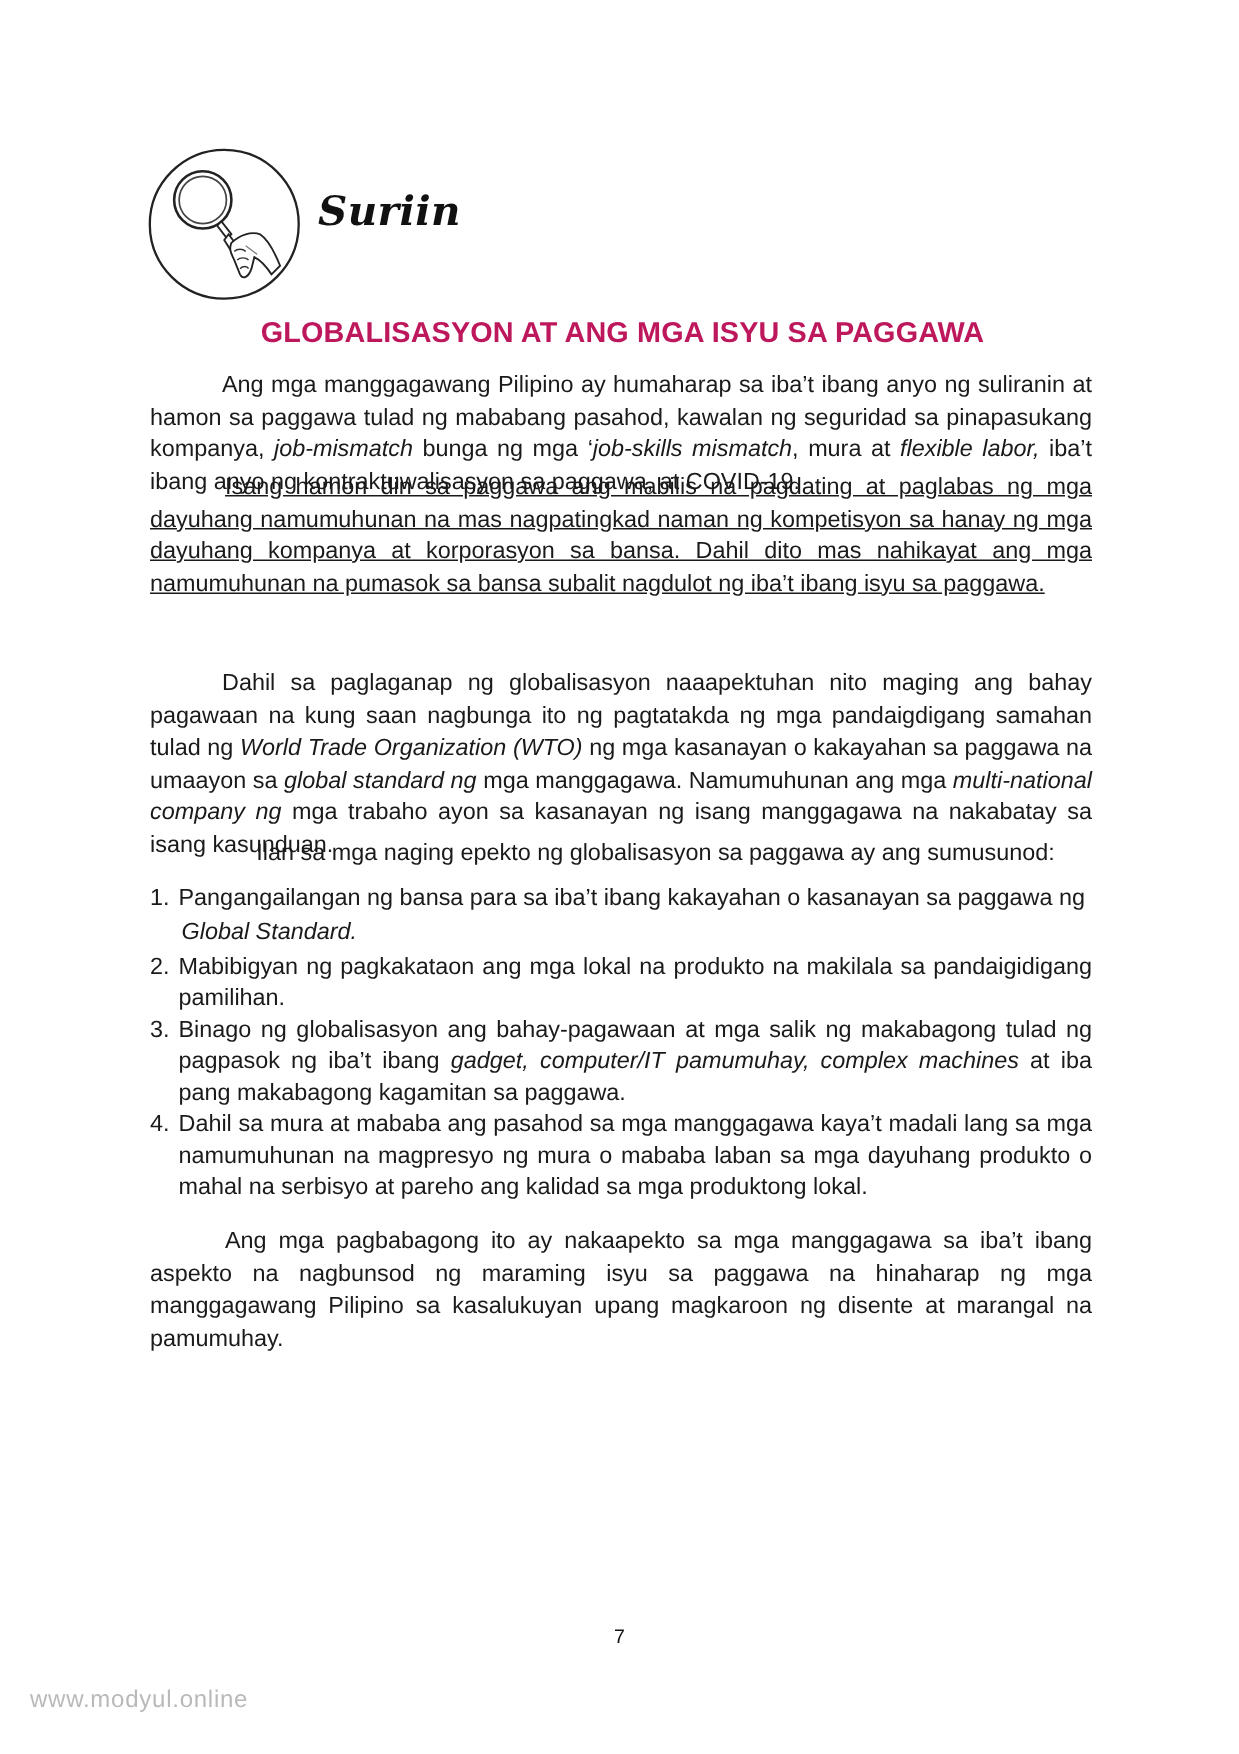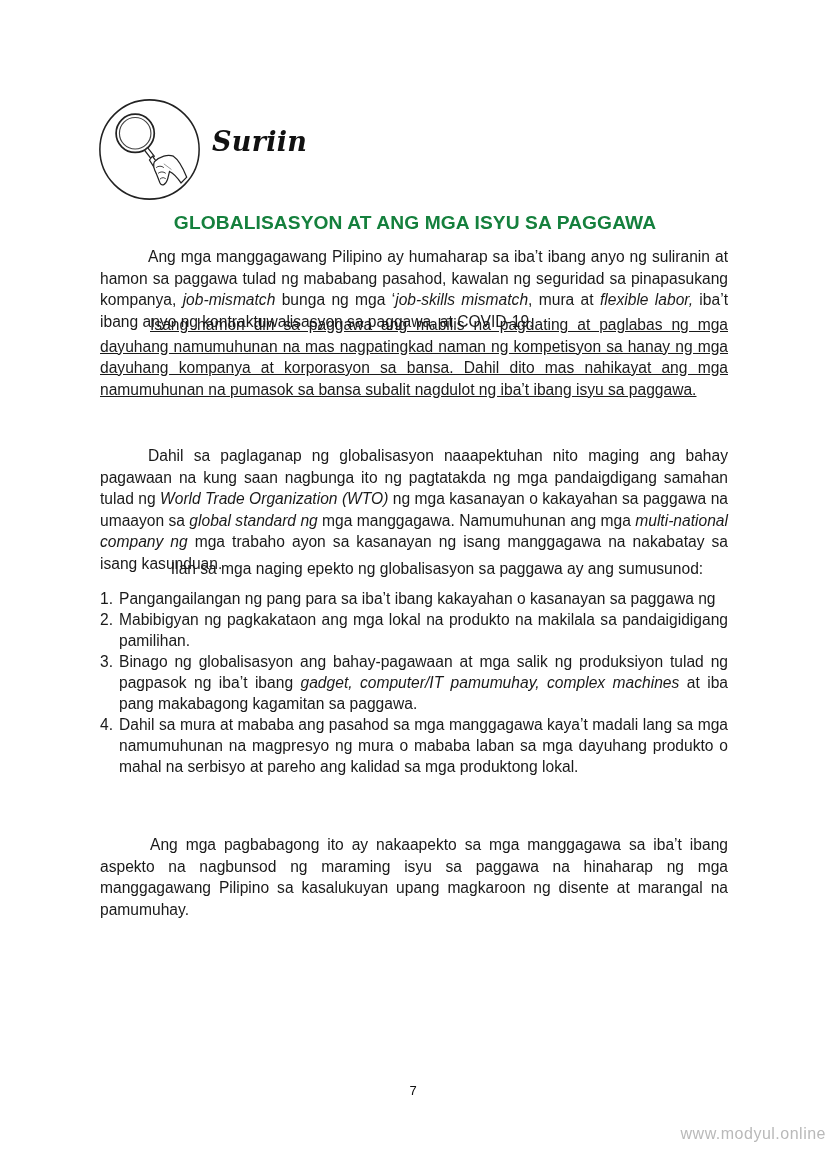--- a/index.html
+++ b/index.html
@@ -26,36 +26,36 @@
     letter-spacing: 0.3px;
   }
   .page-title {
     position: absolute;
     left: 100px; width: 630px;
     top: 212px;
     text-align: center;
     font-weight: bold;
     font-size: 19.2px;
     letter-spacing: 0.1px;
-    color: #15803d;
+    color: #be185d;
   }
   .body-text {
     position: absolute;
     left: 100px;
     width: 628px;
     font-size: 15.6px;
     line-height: 21.5px;
     text-align: justify;
     color: #1a1a1a;
   }
   .p1 { top: 246px; }
   .p2 { top: 314px; text-decoration: underline; }
   .p3 { top: 445px; }
   .p-intro { top: 558px; left: 146px; width: 582px; text-align: center; }
-  .p-final { top: 834px; }
+  .p-final { top: 817px; }
   .indent { display: inline-block; width: 48px; }
   .indent-s { display: inline-block; width: 50px; }
   i { }
 
   .effects-list {
     position: absolute;
     left: 100px;
     width: 628px;
     top: 588px;
     list-style: none;
@@ -80,21 +80,21 @@
     left: 0; width: 826px;
     top: 1083px;
     text-align: center;
     font-size: 13px;
     color: #111;
   }
   .watermark {
     position: absolute;
     left: 0; width: 826px;
     top: 1125px;
-    text-align: right;
+    text-align: left;
     font-size: 16px;
     color: #b9b9b9;
     letter-spacing: 0.5px;
     padding-left: 20px;
   }
 </style>
 </head>
 <body>
 
 <svg class="header-icon" viewBox="0 0 110 110" xmlns="http://www.w3.org/2000/svg">
@@ -121,29 +121,30 @@
 
 <p class="body-text p2"><span class="indent-s"></span><span>Isang hamon din sa paggawa ang mabilis na pagdating at paglabas ng mga dayuhang namumuhunan na mas nagpatingkad naman ng kompetisyon sa hanay ng mga dayuhang kompanya at korporasyon sa bansa. Dahil dito mas nahikayat ang mga namumuhunan na pumasok sa bansa subalit nagdulot ng iba’t ibang isyu sa paggawa.</span></p>
 
 <p class="body-text p3"><span class="indent"></span><span>Dahil sa paglaganap ng globalisasyon naaapektuhan nito maging ang bahay pagawaan na kung saan nagbunga ito ng pagtatakda ng mga pandaigdigang samahan tulad ng </span><i>World Trade Organization (WTO)</i><span> ng mga kasanayan o kakayahan sa paggawa na umaayon sa </span><i>global standard ng</i><span> mga manggagawa. Namumuhunan ang mga </span><i>multi-national company ng</i><span> mga trabaho ayon sa kasanayan ng isang manggagawa na nakabatay sa isang kasunduan.</span></p>
 
 <p class="body-text p-intro">Ilan sa mga naging epekto ng globalisasyon sa paggawa ay ang sumusunod:</p>
 
 <ol class="effects-list">
   <li class="item1">
     <span class="num">1.</span>
-    <span>Pangangailangan ng pang para sa iba’t ibang kakayahan o kasanayan sa paggawa ng</span>
+    <span>Pangangailangan ng bansa para sa iba’t ibang kakayahan o kasanayan sa paggawa ng</span>
+    <i class="line2">Global Standard.</i>
   </li>
   <li>
     <span class="num">2.</span>
     <span>Mabibigyan ng pagkakataon ang mga lokal na produkto na makilala sa pandaigidigang pamilihan.</span>
   </li>
   <li>
     <span class="num">3.</span>
-    <span>Binago ng globalisasyon ang bahay-pagawaan at mga salik ng produksiyon tulad ng pagpasok ng iba’t ibang </span><i>gadget, computer/IT pamumuhay, complex machines</i><span> at iba pang makabagong kagamitan sa paggawa.</span>
+    <span>Binago ng globalisasyon ang bahay-pagawaan at mga salik ng makabagong tulad ng pagpasok ng iba’t ibang </span><i>gadget, computer/IT pamumuhay, complex machines</i><span> at iba pang makabagong kagamitan sa paggawa.</span>
   </li>
   <li>
     <span class="num">4.</span>
     <span>Dahil sa mura at mababa ang pasahod sa mga manggagawa kaya’t madali lang sa mga namumuhunan na magpresyo ng mura o mababa laban sa mga dayuhang produkto o mahal na serbisyo at pareho ang kalidad sa mga produktong lokal.</span>
   </li>
 </ol>
 
 <p class="body-text p-final"><span class="indent-s"></span><span>Ang mga pagbabagong ito ay nakaapekto sa mga manggagawa sa iba’t ibang aspekto na nagbunsod ng maraming isyu sa paggawa na hinaharap ng mga manggagawang Pilipino sa kasalukuyan upang magkaroon ng disente at marangal na pamumuhay.</span></p>
 
 <div class="page-number">7</div>

